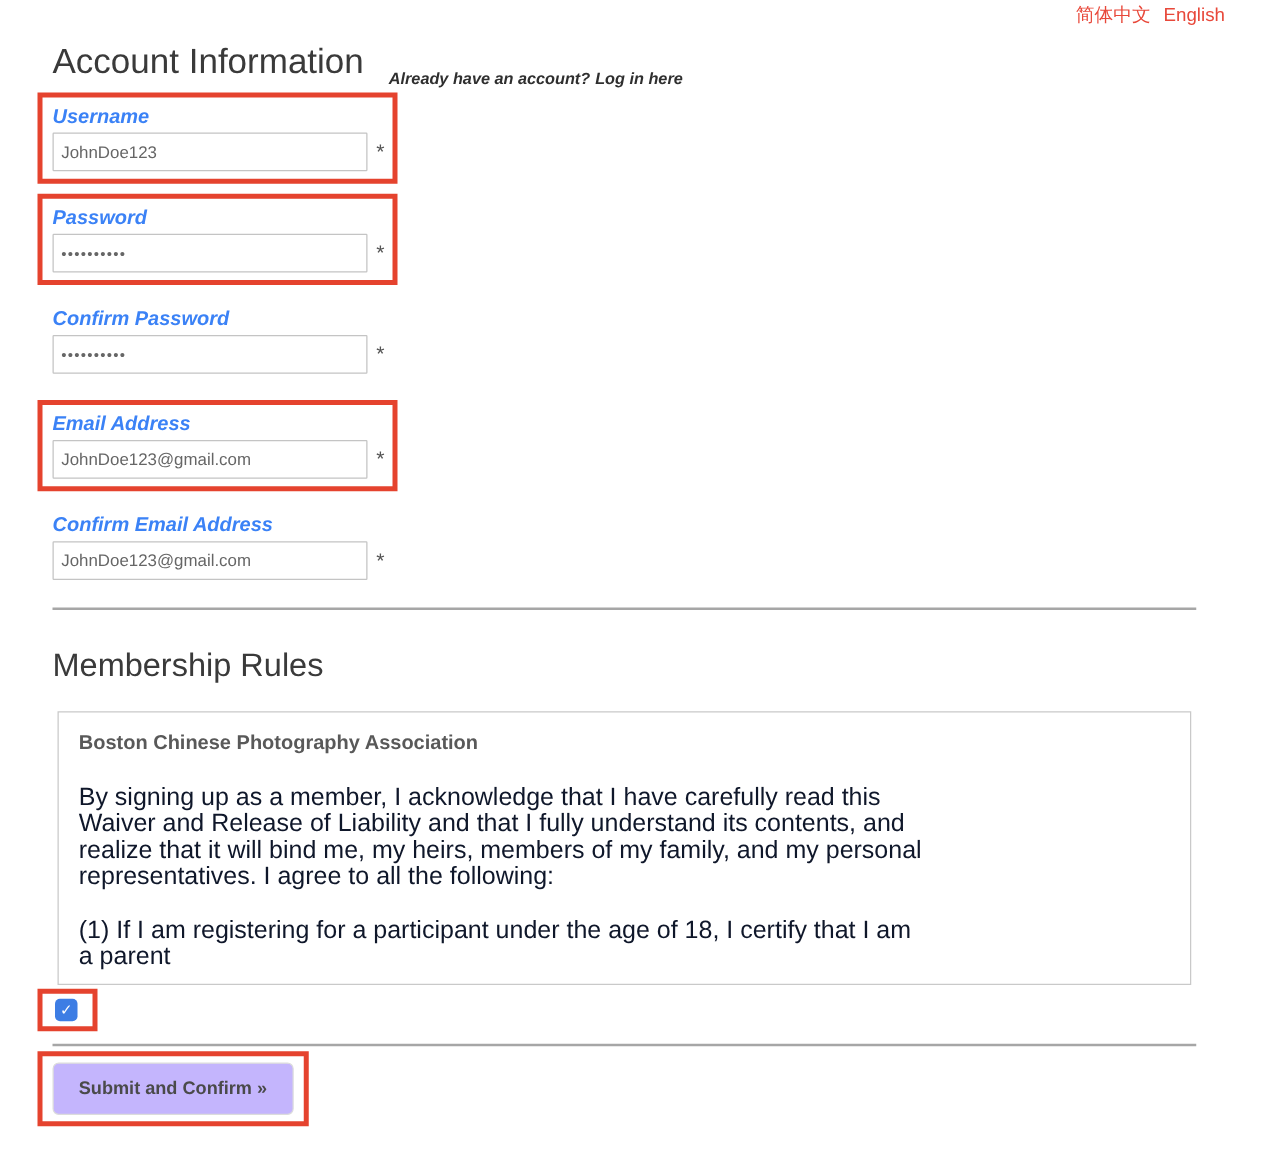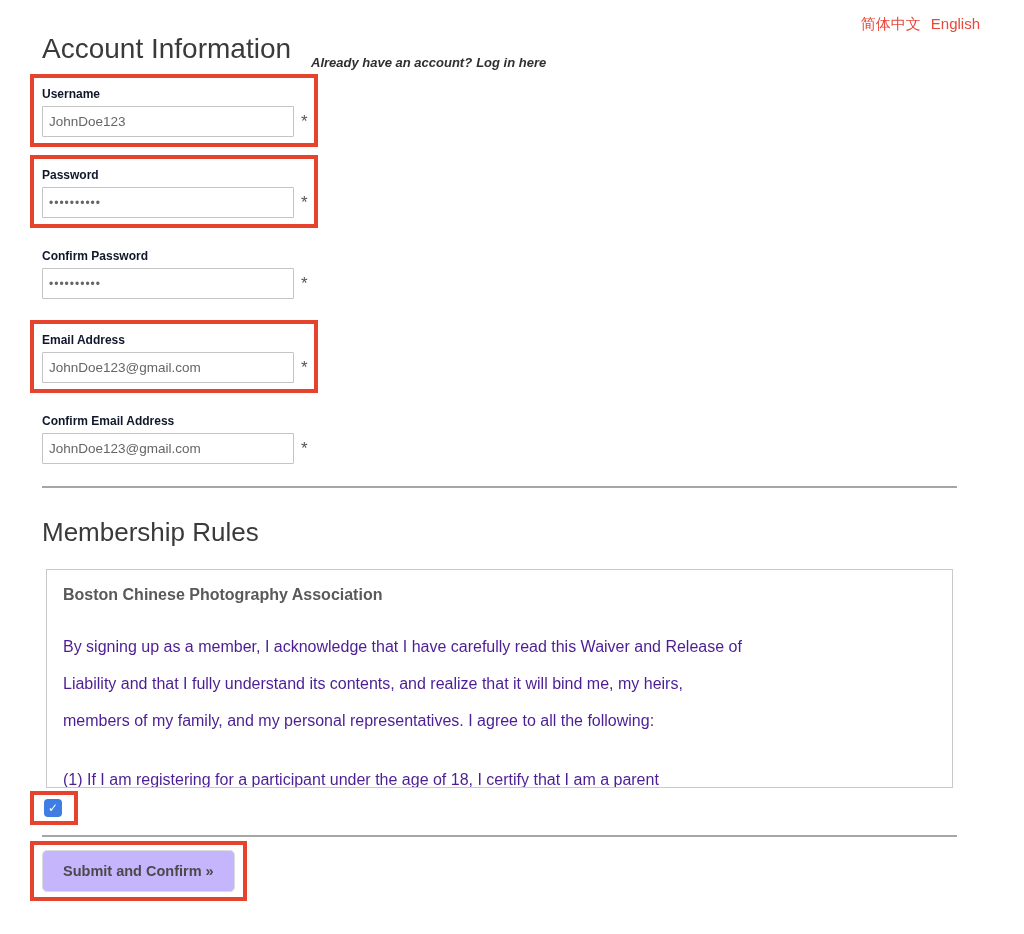--- a/index.html
+++ b/index.html
@@ -10,21 +10,21 @@
     height: 934px;
     background: #ffffff;
     font-family: "Liberation Sans", "DejaVu Sans", sans-serif;
     overflow: hidden;
   }
   .content { padding: 0 67px 0 42px; }
 
   
   .lang-links {
     position: absolute;
-    top: 15px;
+    top: 3px;
     right: 44px;
     font-size: 15px;
     color: #e8483a;
   }
   .lang-links a {
     color: #e8483a;
     text-decoration: none;
     cursor: pointer;
   }
   .lang-links a + a { margin-left: 6px; }
@@ -57,24 +57,25 @@
   .annotated {
     border: 4px solid #e5432e;
     margin-left: -12px;
   }
   .field-group.annotated { padding: 6px 6px 6px 8px; }
   .field-group.annotated.mt4  { margin-top: 4px; }
   .field-group.annotated.mt8  { margin-top: 8px; }
   .field-group.annotated.mt21 { margin-top: 21px; }
 
   .field-label {
-    font-size: 12px;
-    font-weight: 700;
-    color: #0f172a;
+    font-size: 16px;
+    font-weight: 700;
+    color: #3b82f6;
     line-height: 20px;
+    font-style: italic;
   }
   .field-row { display: flex; align-items: center; margin-top: 2px; }
   .text-input {
     width: 252px;
     height: 31px;
     border: 1px solid #c4c4c4;
     border-radius: 1px;
     padding: 3px 6px;
     font-family: "Liberation Sans", "DejaVu Sans", sans-serif;
     font-size: 13.5px;
@@ -117,23 +118,23 @@
   .rules-bold {
     font-size: 16px;
     font-weight: 700;
     color: #595959;
     line-height: 22px;
   }
   .rules-bold + .rules-bold { margin-top: 20px !important; }
   .rules-body {
     margin-top: 22px !important;
     max-width: 680px;
-    font-size: 16px;
-    color: #4c1d95;
-    line-height: 37px;
+    font-size: 20px;
+    color: #0f172a;
+    line-height: 21px;
   }
 
   
   .agree-row {
     display: flex;
     align-items: center;
     width: -moz-fit-content;
     width: fit-content;
     margin-top: 3px;
     padding: 4px 12px 4px 10px;

